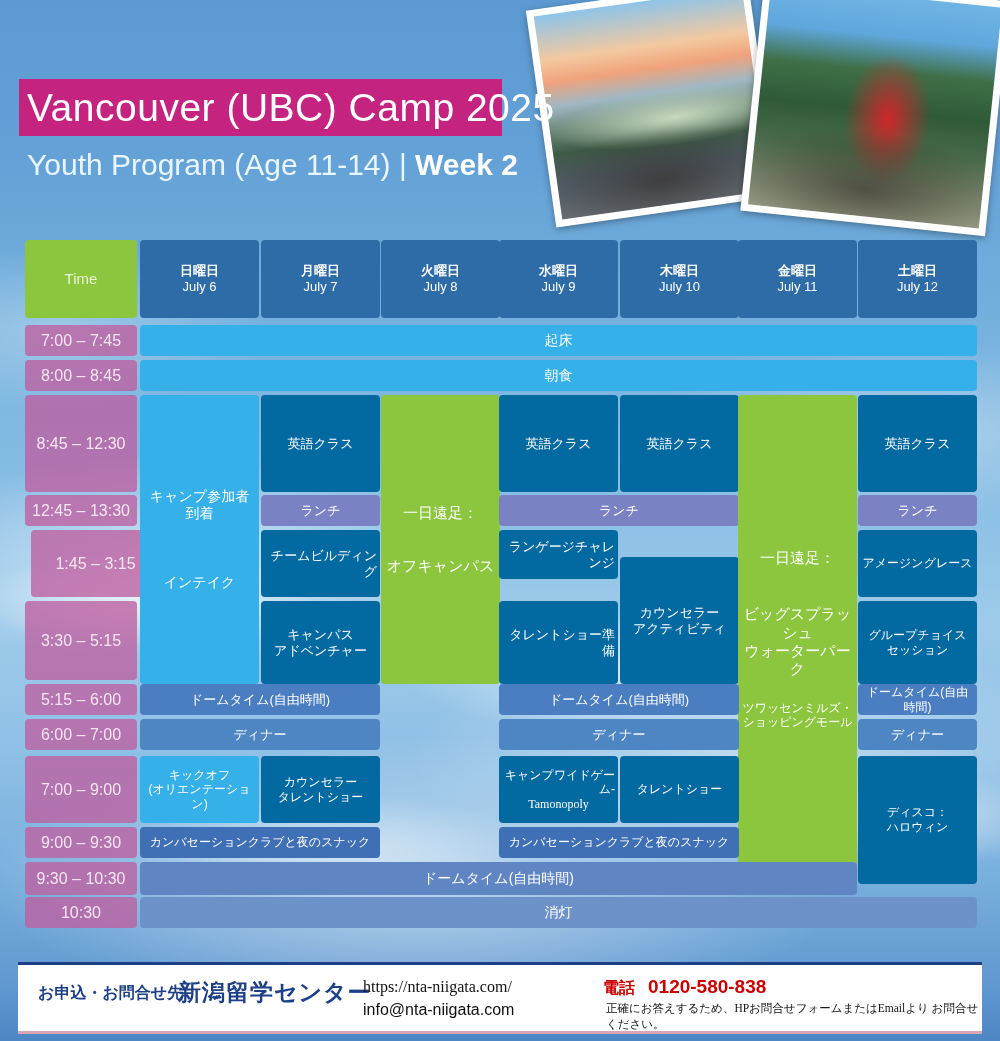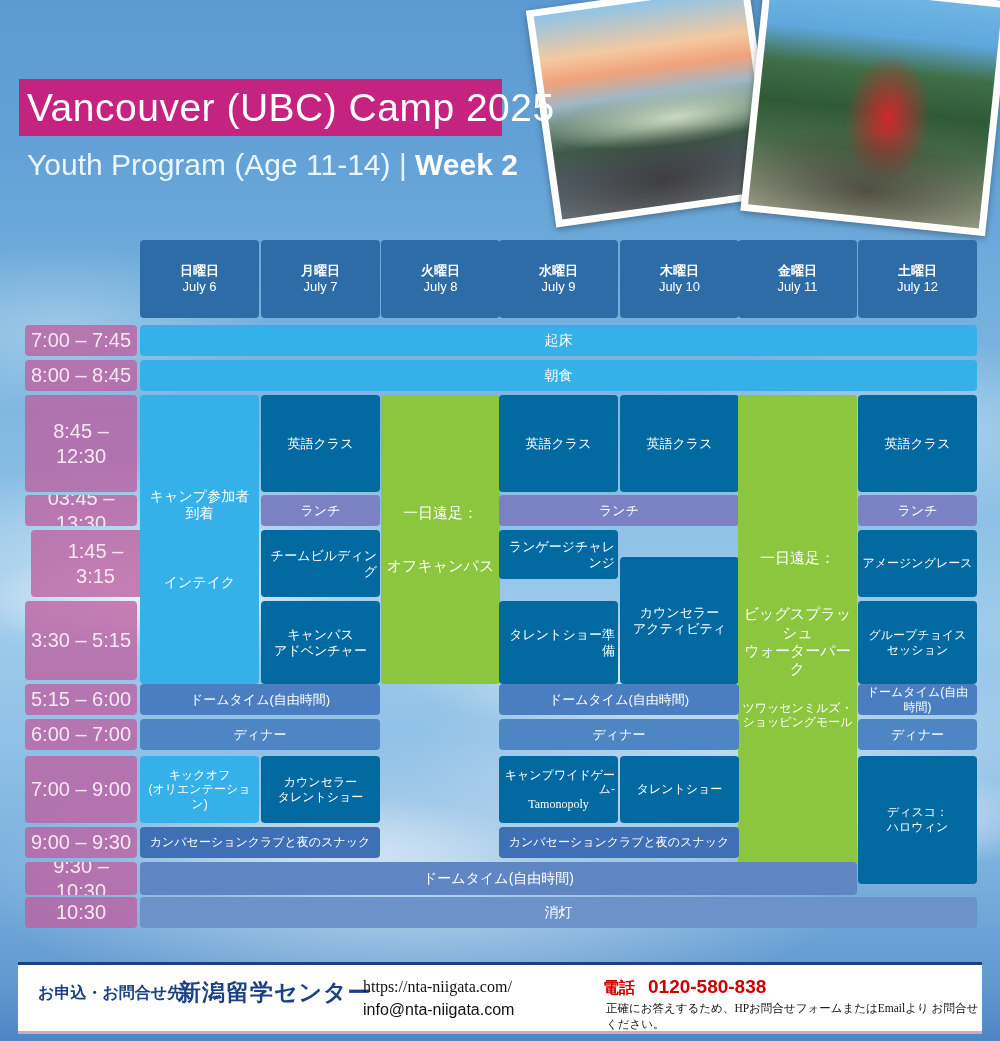--- a/index.html
+++ b/index.html
@@ -49,21 +49,21 @@
 
   
   #grid{position:absolute;left:0;top:0;width:1000px;height:1041px;}
   .cell{position:absolute;border-radius:4px;color:#fff;display:flex;align-items:center;
         justify-content:center;text-align:center;line-height:1.22;overflow:hidden;
         box-sizing:border-box;padding:2px 3px;}
   .hdr-time{background:#8cc63e;font-size:15px;color:#e9f5d6;}
   .hdr-day{background:#2e6ca8;font-size:13px;}
   .hdr-day .jp{font-weight:700;display:block;}
   .hdr-day .en{display:block;font-weight:400;}
-  .t-slot{background:rgba(190,95,160,.78);font-size:20px;color:#f6e6f1;}
+  .t-slot{background:rgba(190,95,160,.78);font-size:16px;color:#f6e6f1;}
   .full{background:#35b0e8;font-size:14px;}
   .blue{background:#0369a1;font-size:13px;text-align:right;}
   .lunch{background:#7b82c4;font-size:13px;}
   .dorm{background:#4a7ec0;font-size:13px;}
   .dinner{background:#4e86c3;font-size:13px;}
   .green{background:#8cc63e;font-size:15px;}
   .cyan{background:#35b0e8;font-size:14px;}
   .snack{background:#3f6fb5;font-size:13px;}
   .night{background:#5f86c2;font-size:14px;}
   .lightsout{background:#6d92c9;font-size:14px;}
@@ -93,20 +93,21 @@
   </div>
 <div class="photo" id="photo2">
     <div class="inner"></div>
   </div>
 
 <div id="titleBar"></div>
 <div id="titleMain">Vancouver (UBC) Camp 2025</div>
 <div id="subTitle"><span>Youth Program (Age 11-14) | </span><b>Week 2</b></div>
 
 <div id="grid">
+    <div class="cell hdr-time" style="left: 25px; top: 240px; width: 112px; height: 78px;">Time</div>
     <div class="cell hdr-day" style="left: 140px; top: 240px; width: 119px; height: 78px;">
       <span>
         <span class="jp">日曜日</span>
         <span class="en">July 6</span>
       </span>
     </div>
     <div class="cell hdr-day" style="left: 261px; top: 240px; width: 119px; height: 78px;">
       <span>
         <span class="jp">月曜日</span>
         <span class="en">July 7</span>
@@ -138,21 +139,21 @@
     </div>
     <div class="cell hdr-day" style="left: 858px; top: 240px; width: 119px; height: 78px;">
       <span>
         <span class="jp">土曜日</span>
         <span class="en">July 12</span>
       </span>
     </div>
     <div class="cell t-slot" style="left: 25px; top: 325px; width: 112px; height: 31px;">7:00 – 7:45</div>
     <div class="cell t-slot" style="left: 25px; top: 360px; width: 112px; height: 31px;">8:00 – 8:45</div>
     <div class="cell t-slot" style="left: 25px; top: 395px; width: 112px; height: 97px;">8:45 – 12:30</div>
-    <div class="cell t-slot" style="left: 25px; top: 495px; width: 112px; height: 31px;">03:45 – 13:30</div>
+    <div class="cell t-slot" style="left: 25px; top: 495px; width: 112px; height: 31px;">12:45 – 13:30</div>
     <div class="cell t-slot" style="left: 31px; top: 530px; width: 112px; height: 67px; padding-left: 20px;">1:45 – 3:15</div>
     <div class="cell t-slot" style="left: 25px; top: 601px; width: 112px; height: 79px;">3:30 – 5:15</div>
     <div class="cell t-slot" style="left: 25px; top: 684px; width: 112px; height: 31px;">5:15 – 6:00</div>
     <div class="cell t-slot" style="left: 25px; top: 719px; width: 112px; height: 31px;">6:00 – 7:00</div>
     <div class="cell t-slot" style="left: 25px; top: 756px; width: 112px; height: 67px;">7:00 – 9:00</div>
     <div class="cell t-slot" style="left: 25px; top: 827px; width: 112px; height: 31px;">9:00 – 9:30</div>
     <div class="cell t-slot" style="left: 25px; top: 862px; width: 112px; height: 33px;">9:30 – 10:30</div>
     <div class="cell t-slot" style="left: 25px; top: 897px; width: 112px; height: 31px;">10:30</div>
     <div class="cell full" style="left: 140px; top: 325px; width: 837px; height: 31px;">起床</div>
     <div class="cell full" style="left: 140px; top: 360px; width: 837px; height: 31px;">朝食</div>

